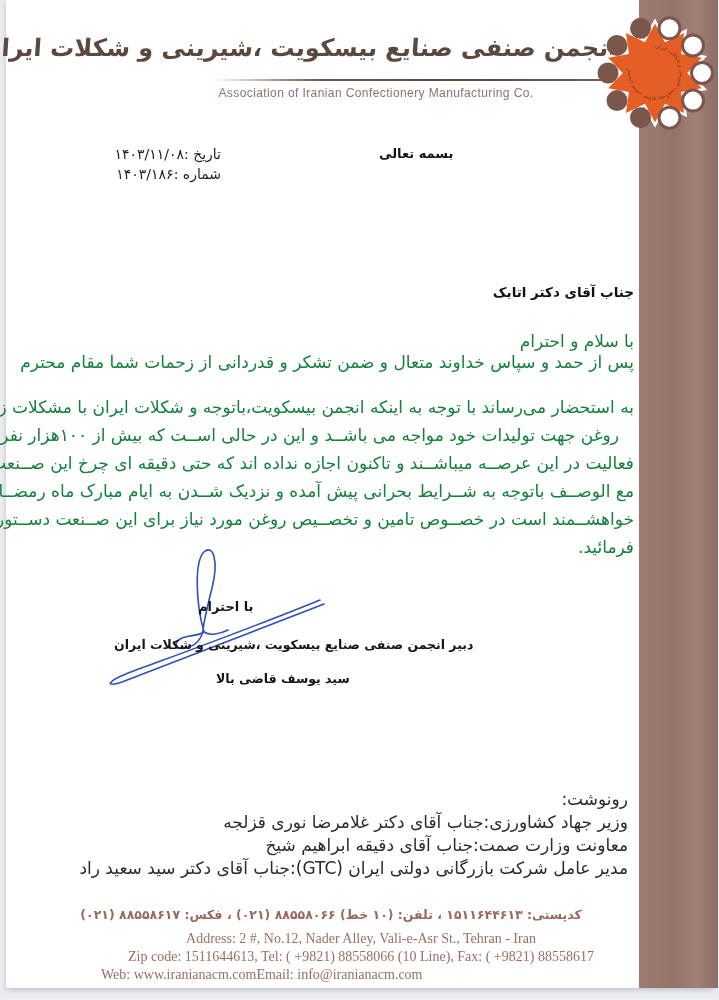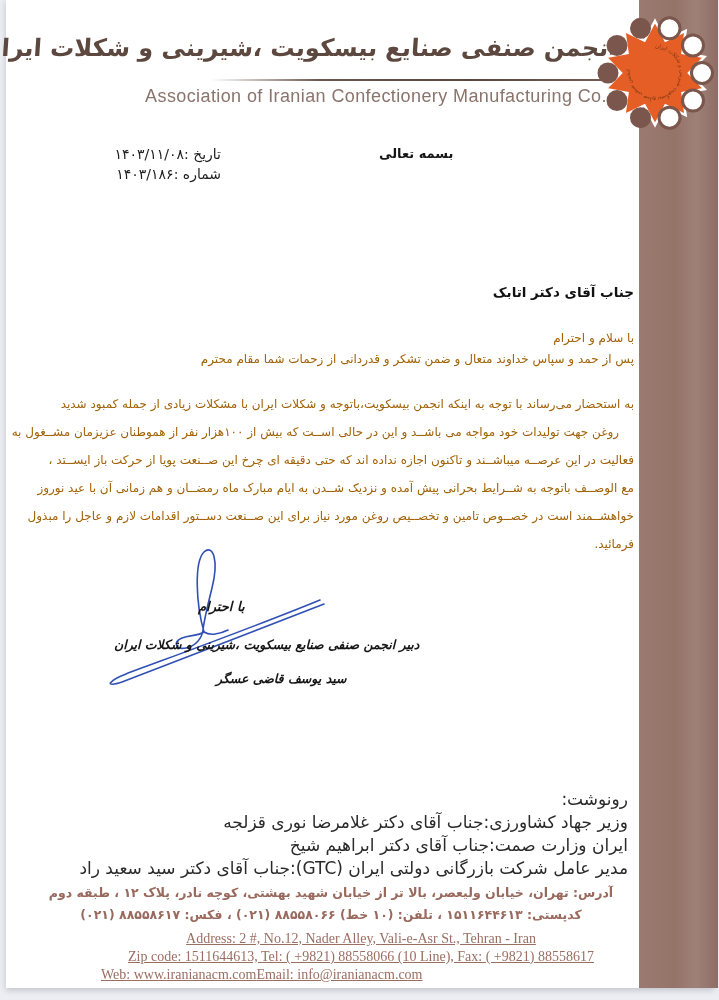--- a/index.html
+++ b/index.html
@@ -25,29 +25,29 @@
   .headline-rule{
     position:absolute;left:205px;top:79px;width:430px;height:2px;
     background:linear-gradient(90deg,rgba(110,88,78,0) 0%,#6e584e 25%,#5d463d 60%,#7a6258 100%);
     border-radius:2px;
   }
   .calligraphy{
     font-size:24px;font-weight:bold;color:#5d483f;
     transform:skewX(-4deg);
     letter-spacing:0.5px;
   }
-  .entitle{font-size:18px;color:#8a746c;letter-spacing:.4px;}
+  .entitle{font-size:12px;color:#8a746c;letter-spacing:.4px;}
   .besmele{font-size:13px;font-weight:bold;color:#161616;}
   .metaline{font-size:14px;color:#1d1d1d;}
   .addr1{font-size:13.5px;font-weight:bold;color:#111;}
-  .bodyline{font-size:12px;color:#a16207;}
-  .sigline{font-size:12.5px;font-weight:bold;color:#151515;font-style:italic;}
+  .bodyline{font-size:17px;color:#15803d;}
+  .sigline{font-size:12.5px;font-weight:bold;color:#151515;}
   .ccline{font-size:17px;color:#2a2a2a;}
   .fafoot{font-size:12.5px;font-weight:bold;color:#99695d;}
-  .enfoot{font-size:14px;color:#9b6e62;text-decoration:underline;}
+  .enfoot{font-size:14px;color:#9b6e62;}
   .webrow{display:flex;justify-content:flex-start;}
 </style>
 </head>
 <body>
 
 <div class="sheet">
 
   <div class="stripe"></div>
 
   <div class="abs fa calligraphy" style="top:34px;right:97px;">انجمن صنفی صنایع بیسکویت ،شیرینی و شکلات ایران</div>
@@ -98,28 +98,27 @@
   <svg class="abs" style="left:86px;top:540px;" width="240" height="152" viewBox="0 0 240 152">
     <g fill="none" stroke="#3050b4" stroke-width="1.6" stroke-linecap="round">
       <path d="M112,92 C104,64 102,22 112,12 C121,4 127,20 120,48 C115,68 112,80 111,90 C110,98 104,106 94,108 C84,110 80,102 90,98 C98,95 106,96 112,92"></path>
       <path d="M228,60 C160,88 60,124 34,134 C16,141 12,148 30,142 C60,131 170,88 232,64"></path>
       <path d="M112,92 C118,96 128,94 136,90"></path>
     </g>
   </svg>
 
   <div class="abs fa sigline" style="top:599px;left:192px;font-size:13px;">با احترام</div>
   <div class="abs fa sigline" style="top:637px;left:108px;">دبیر انجمن صنفی صنایع بیسکویت ،شیرینی و شکلات ایران</div>
-  <div class="abs fa sigline" style="top:671px;left:210px;">سید یوسف قاضی عسگر</div>
+  <div class="abs fa sigline" style="top:671px;left:210px;">سید یوسف قاضی بالا</div>
 
   <div class="abs fa ccline" style="top:789px;right:86px;">رونوشت:</div>
   <div class="abs fa ccline" style="top:812px;right:86px;">وزیر جهاد کشاورزی:جناب آقای دکتر غلامرضا نوری قزلجه</div>
-  <div class="abs fa ccline" style="top:835px;right:86px;">ایران وزارت صمت:جناب آقای دکتر ابراهیم شیخ</div>
+  <div class="abs fa ccline" style="top:835px;right:86px;">معاونت وزارت صمت:جناب آقای دقیقه ابراهیم شیخ</div>
   <div class="abs fa ccline" style="top:858px;right:86px;">مدیر عامل شرکت بازرگانی دولتی ایران (GTC):جناب آقای دکتر سید سعید راد</div>
 
-  <div class="abs fa fafoot" style="top:885px;left:30px;width:590px;text-align:center;">آدرس: تهران، خیابان ولیعصر، بالا تر از خیابان شهید بهشتی، کوچه نادر، پلاک ۱۲ ، طبقه دوم</div>
   <div class="abs fa fafoot" style="top:907px;left:30px;width:590px;text-align:center;">کدپستی: ۱۵۱۱۶۴۴۶۱۳ ، تلفن: (۱۰ خط) ۸۸۵۵۸۰۶۶ (۰۲۱) ، فکس: ۸۸۵۵۸۶۱۷ (۰۲۱)</div>
   <div class="abs enserif enfoot" style="top:931px;left:60px;width:590px;text-align:center;">Address: 2 #, No.12, Nader Alley, Vali-e-Asr St., Tehran - Iran</div>
   <div class="abs enserif enfoot" style="top:949px;left:60px;width:590px;text-align:center;">Zip code: 1511644613, Tel: ( +9821) 88558066 (10 Line), Fax: ( +9821) 88558617</div>
   <div class="abs webrow" style="top:967px;left:95px;width:470px;">
     <span class="enserif enfoot">Web: www.iranianacm.com</span>
     <span class="enserif enfoot">Email: info@iranianacm.com</span>
   </div>
 
 </div>
 

